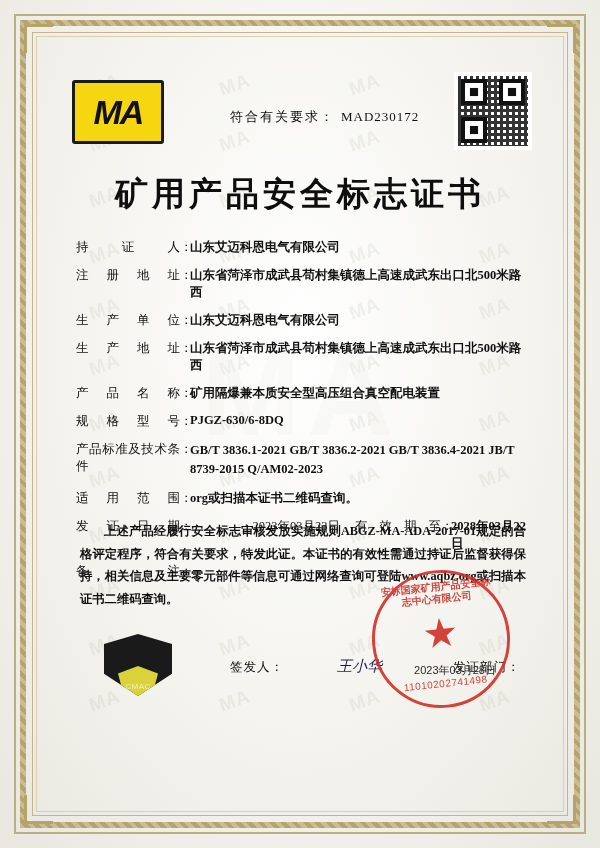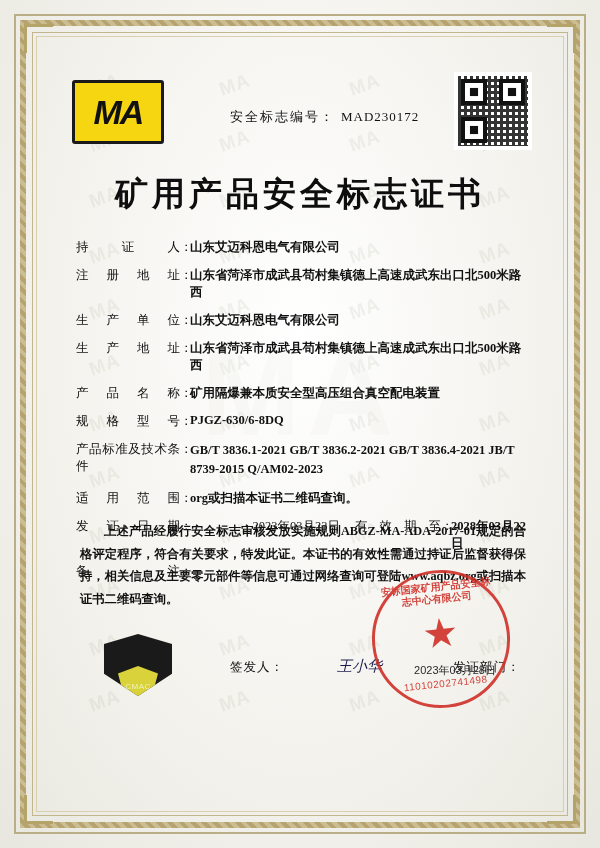--- a/index.html
+++ b/index.html
@@ -286,21 +286,21 @@
         </div>
       <div class="qr-eye e2">
           <span></span>
         </div>
       <div class="qr-eye e3">
           <span></span>
         </div>
     </div>
 
     <div class="cert-no">
-      <span class="label">安全标志编号：</span><span class="value">MAD230172</span>
+      <span class="label">符合有关要求：</span><span class="value">MAD230172</span>
     </div>
 
     <div class="title">矿用产品安全标志证书</div>
 
     <div class="fields">
 
       <div class="row">
         <div class="k">持 证 人</div>
         <div class="colon">：</div>
         <div class="v">山东艾迈科恩电气有限公司</div>

